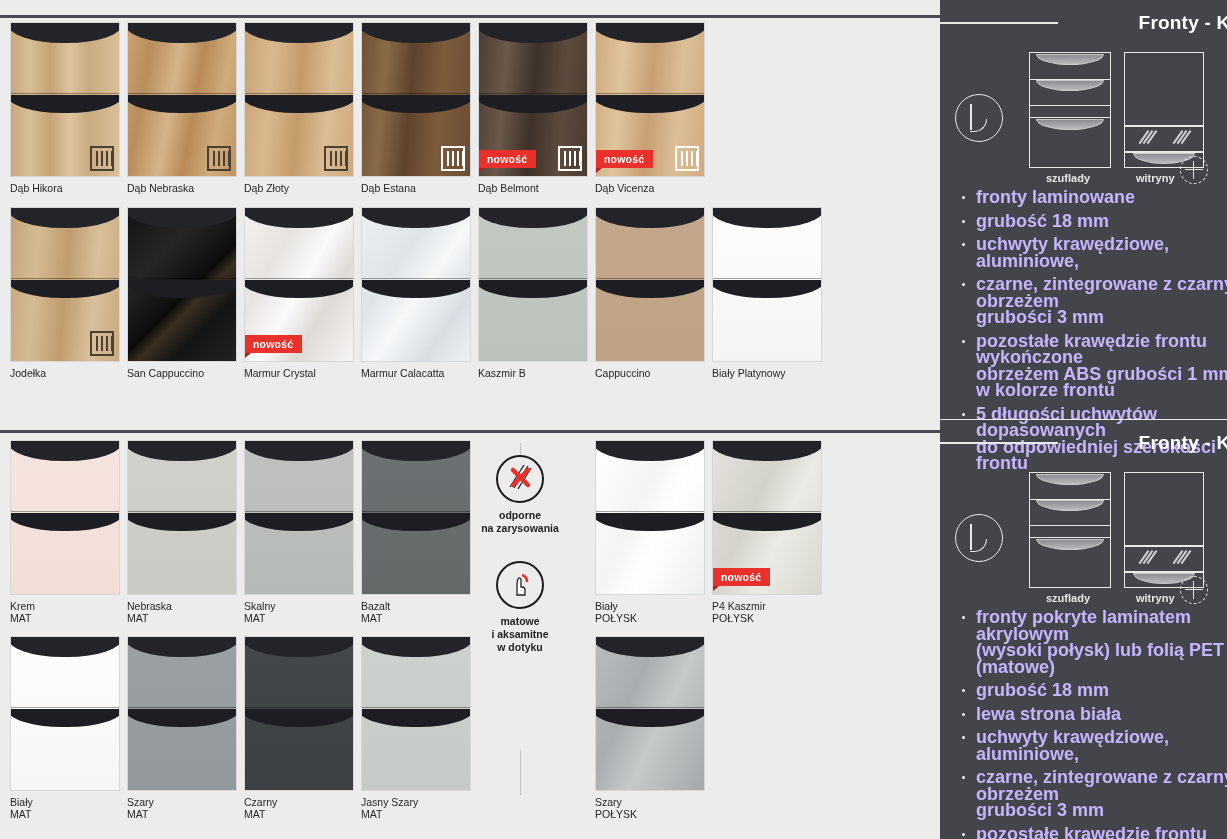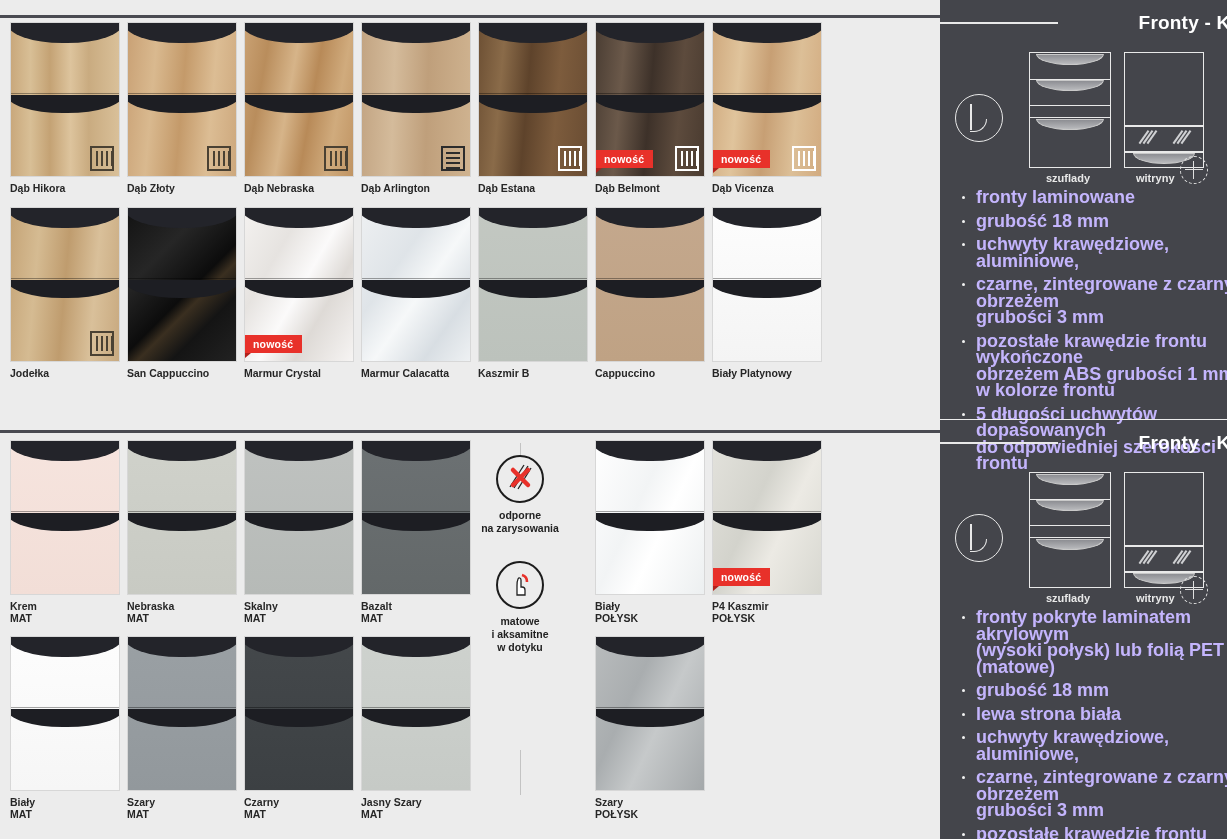--- a/index.html
+++ b/index.html
@@ -28,21 +28,21 @@
   .cellwrap{width:107px;}
 
   .swatch{
     position:relative;width:110px;height:155px;
     border:1px solid #d7d7d7;
     box-sizing:border-box;
     overflow:hidden;
   }
   .label{
     font-size:10.5px;color:#262626;line-height:12.5px;
-    margin-top:5px;white-space:pre-line;font-weight:700;
+    margin-top:5px;white-space:pre-line;font-weight:400;
   }
   .label.two{line-height:12px;}
   .handle-curve{
     position:absolute;left:-4px;right:-4px;top:0;height:20px;
     background:#23242a;
     border-radius:0 0 48% 48%/0 0 100% 100%;
   }
   .handle2{
     position:absolute;left:-4px;right:-4px;top:72px;height:18px;
     background:#1d1e23;
@@ -155,64 +155,48 @@
                   <i style="left:9px"></i>
                   <i style="left:14px"></i>
                   <i style="left:19px"></i>
                 </div>
               </div>
               <div class="label">Dąb Hikora</div>
             </div>
           </div>
           <div class="cell" style="">
             <div class="cellwrap">
+              <div class="swatch" style="background:linear-gradient(100deg,#caa274,#b98d5c 20%,#d6b489 42%,#b88a58 60%,#d0ab7d 80%,#c09463 100%)">
+                <div class="handle-curve"></div>
+                <div class="seam"></div>
+                <div class="handle2"></div>
+                <div class="grain vert light">
+                  <i style="left:4px"></i>
+                  <i style="left:9px"></i>
+                  <i style="left:14px"></i>
+                  <i style="left:19px"></i>
+                </div>
+              </div>
+              <div class="label">Dąb Nebraska</div>
+            </div>
+          </div>
+          <div class="cell" style="">
+            <div class="cellwrap">
               <div class="swatch" style="background:linear-gradient(95deg,#c9a175,#d9b98f 25%,#c49a6a 50%,#dcbd94 75%,#cda87d 100%)">
                 <div class="handle-curve"></div>
                 <div class="seam"></div>
                 <div class="handle2"></div>
                 <div class="grain vert light">
                   <i style="left:4px"></i>
                   <i style="left:9px"></i>
                   <i style="left:14px"></i>
                   <i style="left:19px"></i>
                 </div>
               </div>
               <div class="label">Dąb Złoty</div>
-            </div>
-          </div>
-          <div class="cell" style="">
-            <div class="cellwrap">
-              <div class="swatch" style="background:linear-gradient(100deg,#caa274,#b98d5c 20%,#d6b489 42%,#b88a58 60%,#d0ab7d 80%,#c09463 100%)">
-                <div class="handle-curve"></div>
-                <div class="seam"></div>
-                <div class="handle2"></div>
-                <div class="grain vert light">
-                  <i style="left:4px"></i>
-                  <i style="left:9px"></i>
-                  <i style="left:14px"></i>
-                  <i style="left:19px"></i>
-                </div>
-              </div>
-              <div class="label">Dąb Nebraska</div>
-            </div>
-          </div>
-          <div class="cell" style="">
-            <div class="cellwrap">
-              <div class="swatch" style="background:linear-gradient(92deg,#c2a482,#d4bb9b 30%,#bf9f7b 60%,#cfb390 100%)">
-                <div class="handle-curve"></div>
-                <div class="seam"></div>
-                <div class="handle2"></div>
-                <div class="grain horz">
-                  <i style="top:4px"></i>
-                  <i style="top:9px"></i>
-                  <i style="top:14px"></i>
-                  <i style="top:19px"></i>
-                </div>
-              </div>
-              <div class="label">Dąb Arlington</div>
             </div>
           </div>
           <div class="cell" style="">
             <div class="cellwrap">
               <div class="swatch" style="background:linear-gradient(95deg,#6d5034,#8a6b49 22%,#5e432b 45%,#7d5c3d 70%,#6a4d33 100%)">
                 <div class="handle-curve"></div>
                 <div class="seam"></div>
                 <div class="handle2"></div>
                 <div class="grain vert white">
                   <i style="left:4px"></i>

